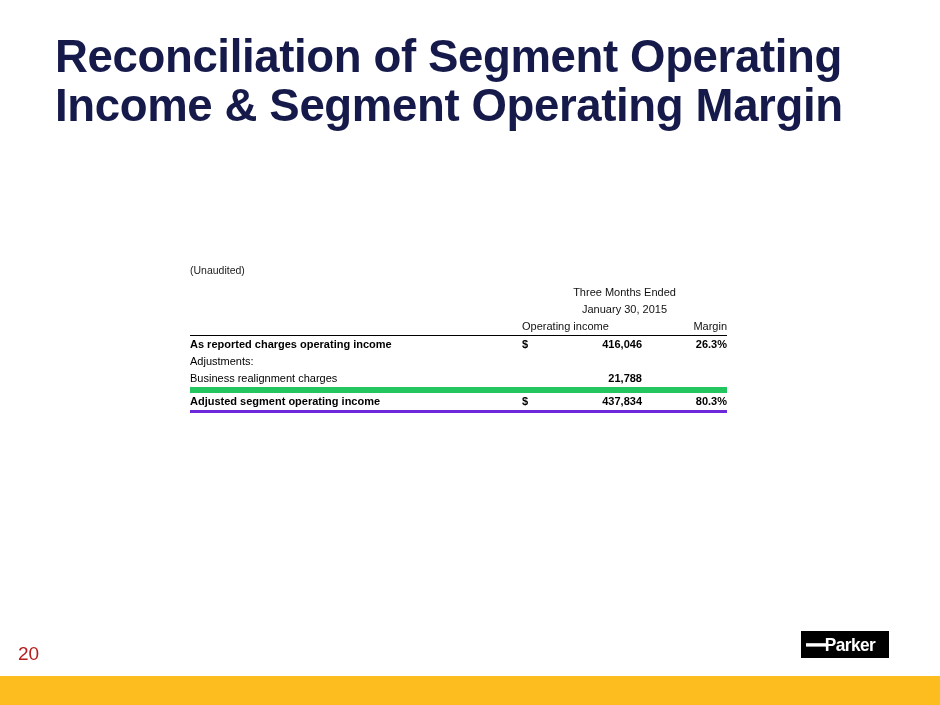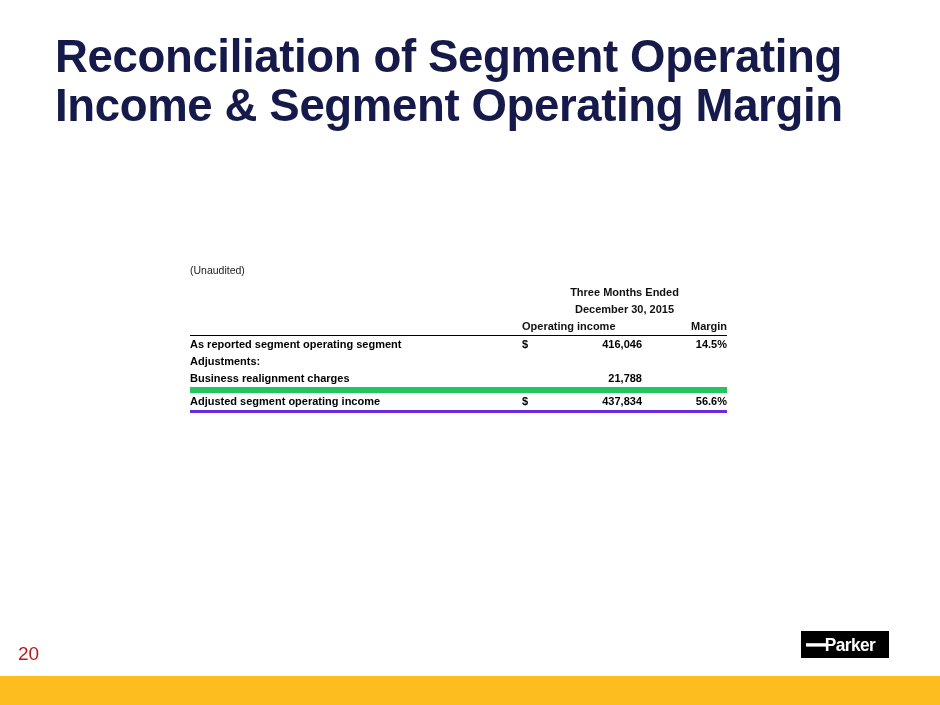--- a/index.html
+++ b/index.html
@@ -55,21 +55,20 @@
     width: 537px;
     table-layout: fixed;
     font-size: 11px;
   }
 
   table.fin td {
     padding: 0;
     vertical-align: bottom;
     line-height: 17px;
     white-space: nowrap;
-    font-weight: bold;
   }
 
   
   col.c-label  { width: 332px; }
   col.c-cur    { width: 22px; }
   col.c-amount { width: 98px; }
   col.c-margin { width: 85px; }
 
   .td-label   { text-align: left; }
   .td-cur     { text-align: left; padding-left: 4px; }
@@ -157,55 +156,55 @@
     </colgroup>
     <tbody>
 
       <tr>
         <td></td>
         <td colspan="3" class="span-period">Three Months Ended</td>
       </tr>
 
       <tr>
         <td></td>
-        <td colspan="3" class="span-period">December 30, 2015</td>
+        <td colspan="3" class="span-period">January 30, 2015</td>
       </tr>
 
       <tr>
         <td></td>
         <td colspan="2" class="colhead oi">Operating income</td>
         <td class="colhead mg">Margin</td>
       </tr>
 
       <tr class="row-rule-top r-asreported">
-        <td class="td-label bold">As reported segment operating segment</td>
+        <td class="td-label bold">As reported charges operating income</td>
         <td class="td-cur bold">$</td>
         <td class="td-amount bold">416,046</td>
-        <td class="td-margin bold">14.5%</td>
+        <td class="td-margin bold">26.3%</td>
       </tr>
 
       <tr class="r-adjustments">
         <td class="td-label">Adjustments:</td>
         <td class="td-cur"></td>
         <td class="td-amount"></td>
         <td class="td-margin"></td>
       </tr>
 
       <tr class="r-business row-rule-thin">
         <td class="td-label indent">Business realignment charges</td>
         <td class="td-cur"></td>
         <td class="td-amount bold">21,788</td>
         <td class="td-margin"></td>
       </tr>
 
       <tr class="r-adjusted row-rule-thick">
         <td class="td-label bold">Adjusted segment operating income</td>
         <td class="td-cur bold">$</td>
         <td class="td-amount bold">437,834</td>
-        <td class="td-margin bold">56.6%</td>
+        <td class="td-margin bold">80.3%</td>
       </tr>
 
     </tbody>
   </table>
 </div>
 
 <div class="page-number">20</div>
 
 <div class="logo">
   <svg width="88" height="27" viewBox="0 0 88 27" xmlns="http://www.w3.org/2000/svg">

